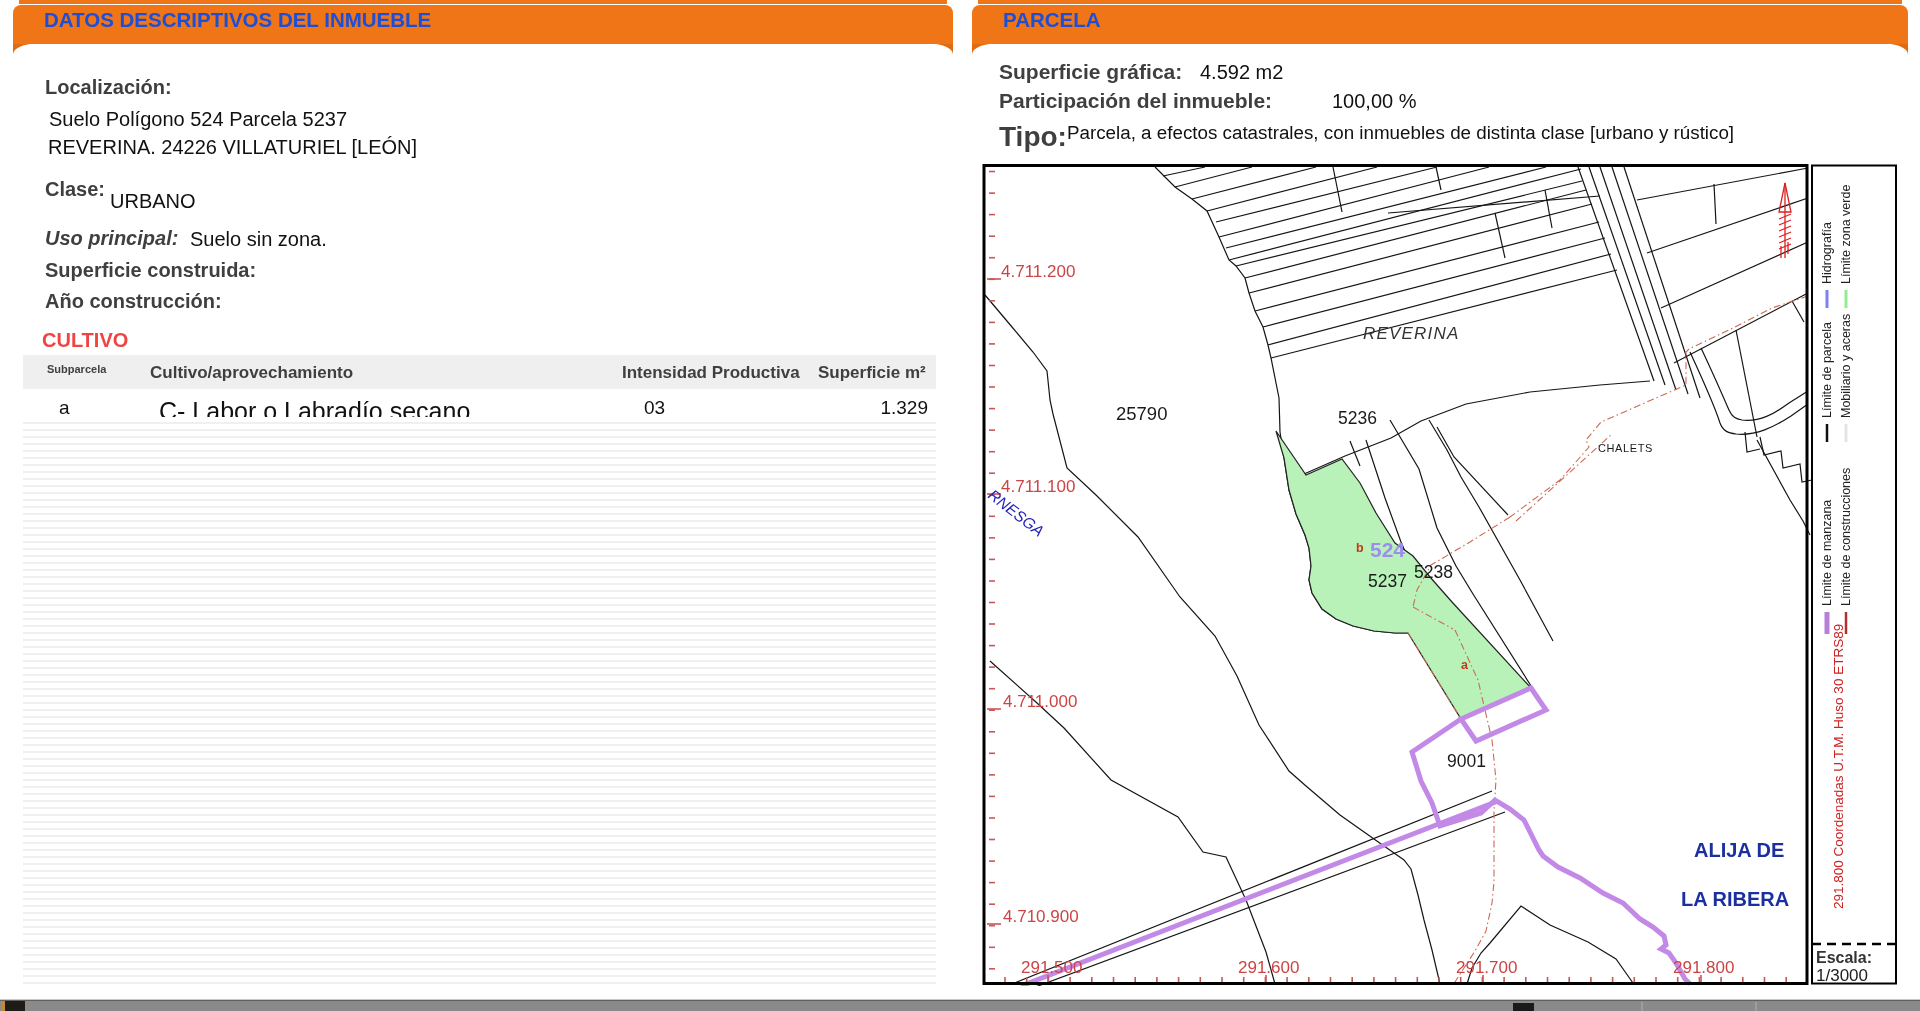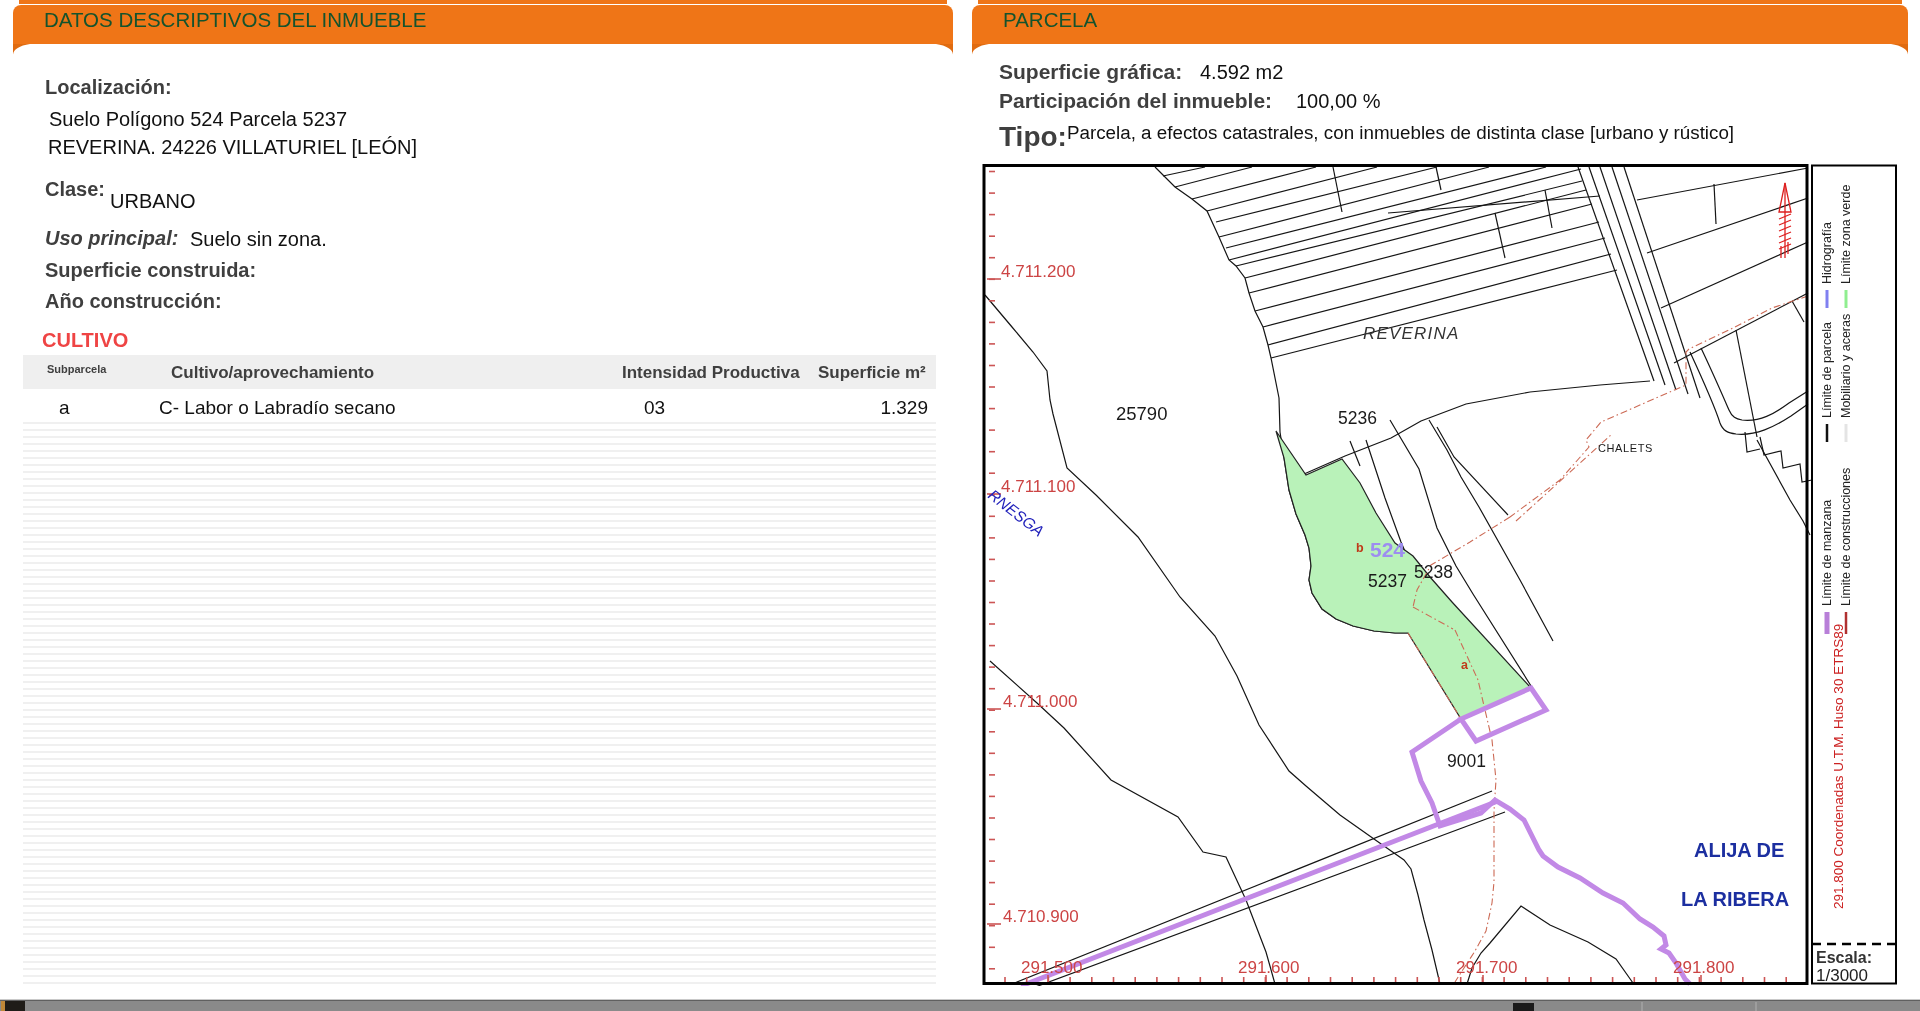--- a/index.html
+++ b/index.html
@@ -1,21 +1,21 @@
 <!DOCTYPE html>
 <html><head>
 <meta charset="utf-8">
 <style>
   html,body{margin:0;padding:0;}
   body{width:1920px;height:1011px;position:relative;background:#ffffff;
        font-family:"Liberation Sans", sans-serif;overflow:hidden;}
   .abs{position:absolute;}
   .bar{position:absolute;top:5px;height:39px;background:#ef7517;border-radius:8px 8px 0 0;}
   .strip{position:absolute;top:0;height:4px;background:#ef7517;}
-  .btxt{color:#14532d;font-weight:normal;font-size:20.5px;line-height:39px;position:absolute;top:0;}
+  .btxt{color:#1d4ed8;font-weight:bold;font-size:20.5px;line-height:39px;position:absolute;top:0;}
   .lab{font-weight:bold;color:#3f3f3f;font-size:20px;}
   .val{color:#111111;font-size:20px;}
 </style>
 </head>
 <body>
 
 <div class="strip" style="left:19px;width:928px;"></div>
 <div class="bar" style="left:13px;width:940px;"></div>
 <svg class="abs" style="left:0;top:0;" width="980" height="60">
   <path d="M13,44 L13,54.5 Q14,46.5 30,44 Z" fill="#e06b10"></path>
@@ -37,34 +37,34 @@
 <div class="abs lab" style="left:45px;top:178px;">Clase:</div>
 <div class="abs val" style="left:110px;top:190px;">URBANO</div>
 <div class="abs lab" style="left:45px;top:227px;font-style:italic;">Uso principal:</div>
 <div class="abs val" style="left:190px;top:228px;">Suelo sin zona.</div>
 <div class="abs lab" style="left:45px;top:259px;">Superficie construida:</div>
 <div class="abs lab" style="left:45px;top:290px;">Año construcción:</div>
 <div class="abs lab" style="left:42px;top:329px;color:#ef4444;">CULTIVO</div>
 
 <div class="abs" style="left:23px;top:355px;width:913px;height:34px;background:#efefef;"></div>
 <div class="abs lab" style="left:47px;top:363px;font-size:11px;">Subparcela</div>
-<div class="abs lab" style="left:171px;top:363px;font-size:17px;text-align:right;">Cultivo/aprovechamiento</div>
+<div class="abs lab" style="left:150px;top:363px;font-size:17px;text-align:right;">Cultivo/aprovechamiento</div>
 <div class="abs lab" style="left:622px;top:363px;font-size:17px;">Intensidad Productiva</div>
 <div class="abs lab" style="left:818px;top:363px;font-size:17px;">Superficie m²</div>
 <div class="abs val" style="left:59px;top:397px;font-size:19px;">a</div>
-<div class="abs val" style="left:159px;top:397px;font-size:19px;">C- Labor o Labradío secano</div>
+<div class="abs val" style="left:159px;top:397px;font-size:25px;">C- Labor o Labradío secano</div>
 <div class="abs val" style="left:644px;top:397px;font-size:19px;">03</div>
 <div class="abs val" style="left:0px;top:397px;width:928px;text-align:right;font-size:19px;">1.329</div>
 <div class="abs" style="left:23px;top:417px;width:913px;height:568px;
      background:repeating-linear-gradient(180deg,#ffffff 0px,#ffffff 5px,#f0f0f0 5px,#f0f0f0 7px);"></div>
 
 <div class="abs lab" style="left:999px;top:60px;font-size:21px;">Superficie gráfica:</div>
 <div class="abs val" style="left:1200px;top:61px;">4.592 m2</div>
 <div class="abs lab" style="left:999px;top:89px;font-size:21px;">Participación del inmueble:</div>
-<div class="abs val" style="left:1296px;top:90px;">100,00 %</div>
+<div class="abs val" style="left:1332px;top:90px;">100,00 %</div>
 <div class="abs lab" style="left:999px;top:121px;font-size:28px;">Tipo:</div>
 <div class="abs val" style="left:1067px;top:122px;font-size:18.8px;">Parcela, a efectos catastrales, con inmuebles de distinta clase [urbano y rústico]</div>
 
 <svg class="abs" style="left:982px;top:164px;" width="916" height="822" viewBox="982 164 916 822">
 <polyline fill="none" stroke="#151515" stroke-width="1.2" points="985,295 1012,327 1033,352 1047,371 1050,400 1053,414 1067,468 1096,495 1138,537 1180,597 1215,636 1237,676 1259,725 1289,771 1306,786 1340,815 1374,839 1404,860 1411,869 1418,895 1424,920 1432,950 1440,984"></polyline>
 <polyline fill="none" stroke="#151515" stroke-width="1.2" points="990,661 1037,703 1064,728 1111,780 1178,817 1203,852 1226,857 1246,900 1266,952 1275,984"></polyline>
 <polyline fill="none" stroke="#151515" stroke-width="1.2" points="1155,167 1175,187 1192,199 1207,211 1219,237 1229,260 1236,266 1245,278 1249,293 1255,311 1263,327 1268,345 1271,358 1279,398 1280,432 1284,458 1289,490 1296,514 1305,535 1309,548 1311,566 1309,580 1312,593 1322,609 1336,619 1353,626 1374,631 1395,633 1408,633"></polyline>
 <line fill="none" stroke="#151515" stroke-width="1.2" x1="1163" y1="176" x2="1205" y2="167"></line>
 <line fill="none" stroke="#151515" stroke-width="1.2" x1="1175" y1="187" x2="1252" y2="167"></line>
 <line fill="none" stroke="#151515" stroke-width="1.2" x1="1192" y1="199" x2="1316" y2="167"></line>

